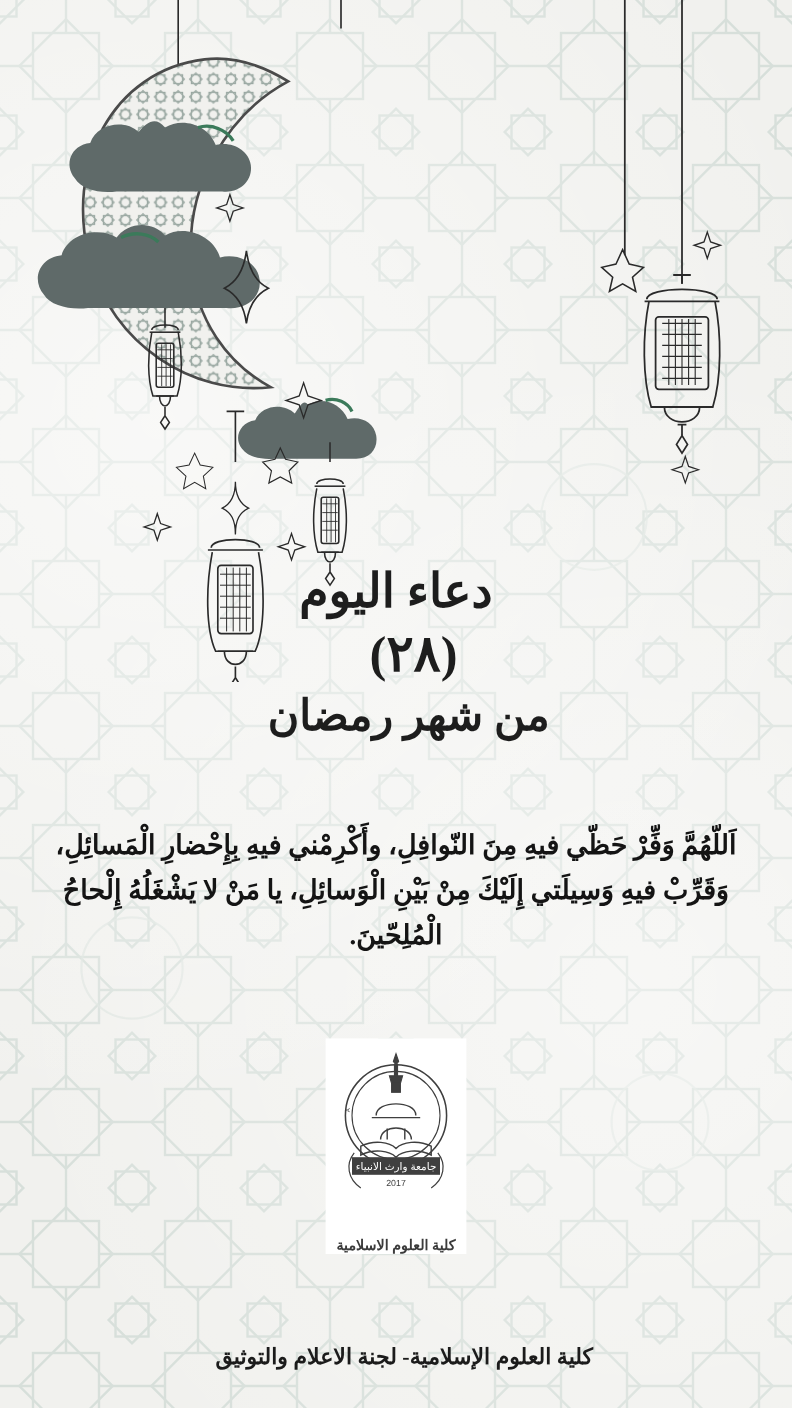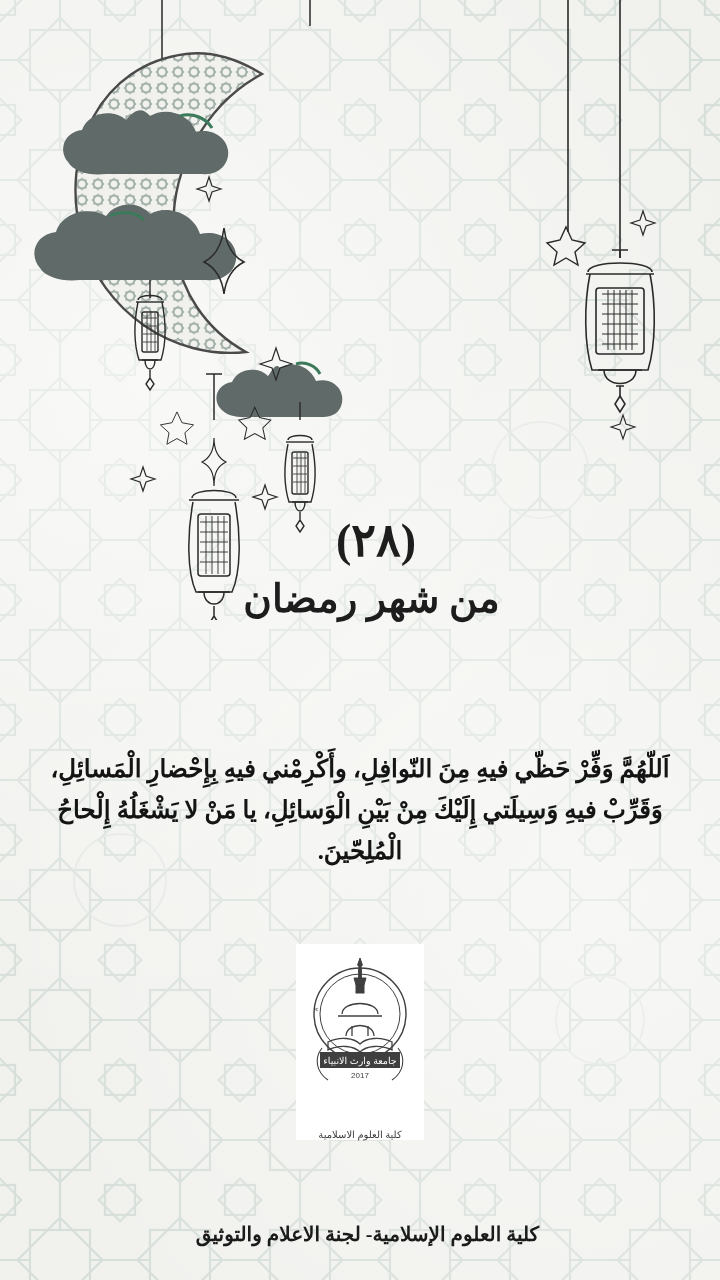--- a/index.html
+++ b/index.html
@@ -111,22 +111,22 @@
     background: #ffffff;
     display: flex;
     flex-direction: column;
     align-items: center;
     justify-content: space-between;
   }
   .logo-emblem {
     margin-top: 8px;
   }
   .logo-caption {
-    font-size: 10px;
-    font-weight: normal;
+    font-size: 13px;
+    font-weight: bold;
     color: #3b3b3b;
     text-align: center;
     margin-top: 2px;
     direction: rtl;
   }
 
   
   .footer {
     position: absolute;
     bottom: 34px;
@@ -307,20 +307,21 @@
       </g>
 
       <g stroke="#2a2a2a" stroke-width="1.3" fill="none">
         <path d="M176 446 l7 -15 7 15 16 3 -12 11 3 16 -14 -8 -14 8 3 -16 -12 -11 z" transform="translate(-8,8) scale(0.72) translate(60,130)"></path>
         <path d="M240 452 l6 -13 6 13 14 3 -10 10 3 14 -13 -7 -13 7 3 -14 -10 -10 z" transform="scale(0.8) translate(60,70)"></path>
       </g>
     </svg>
   </div>
 
   <div class="title-wrap">
+    <div class="title-line1">دعاء اليوم</div>
     <div class="title-number">(٢٨)</div>
     <div class="title-line2">من شهر رمضان</div>
   </div>
 
   <div class="dua-text">اَللّهُمَّ وَفِّرْ حَظّي فيهِ مِنَ النّوافِلِ، وأَكْرِمْني فيهِ بِإِحْضارِ الْمَسائِلِ، وَقَرِّبْ فيهِ وَسِيلَتي إِلَيْكَ مِنْ بَيْنِ الْوَسائِلِ، يا مَنْ لا يَشْغَلُهُ إِلْحاحُ الْمُلِحّينَ.</div>
 
   <div class="logo-card">
     <div class="logo-emblem">
       <svg width="116" height="152" viewBox="0 0 116 152" xmlns="http://www.w3.org/2000/svg">
         <defs>

